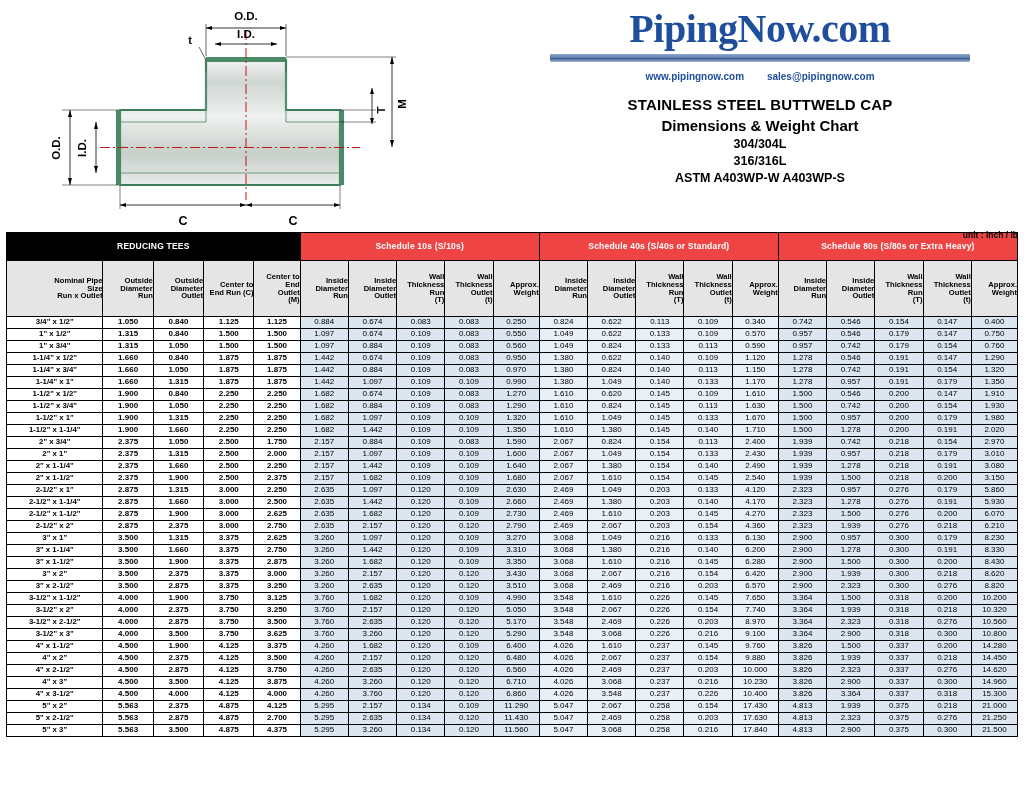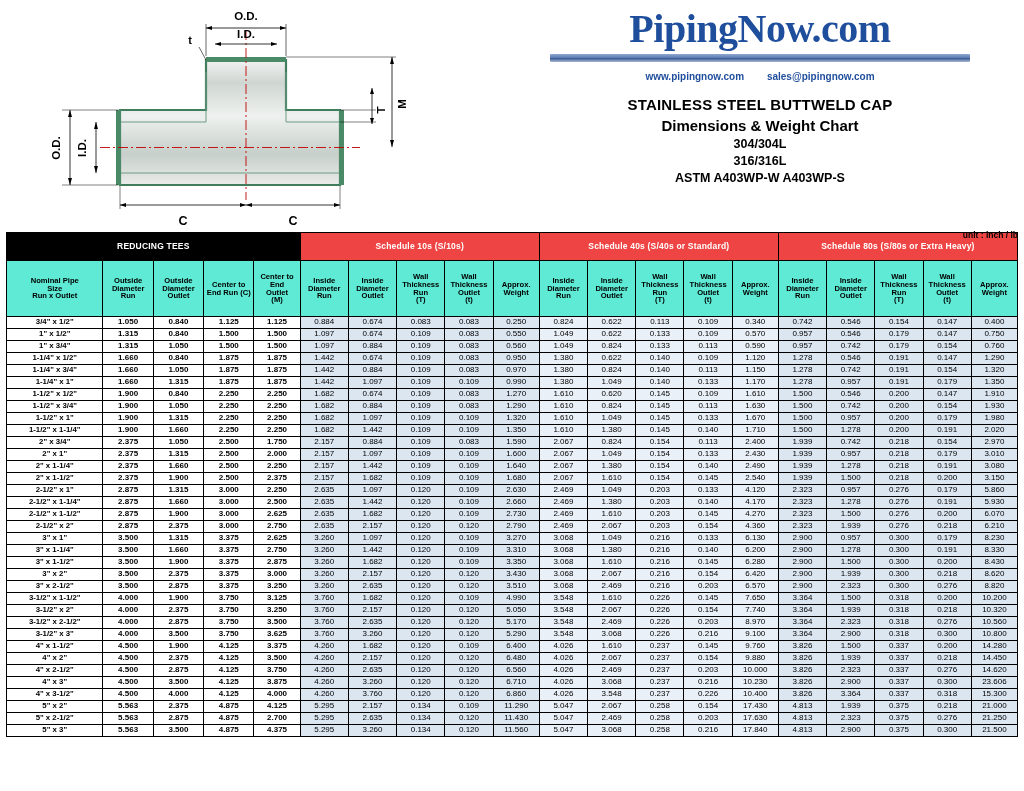--- a/index.html
+++ b/index.html
@@ -88,26 +88,27 @@
     font-size:8.5px;
     font-weight:bold;
     color:#ffffff;
     letter-spacing:0.2px;
   }
   td.grp-red { background:#000000; }
   td.grp-blue { background:#ef4444; }
 
   
   tr.hdr td {
-    background:#5eead4;
+    background:#e5e5e5;
     font-weight:bold;
     font-size:7.6px;
     vertical-align:middle;
     height:56px;
     padding:1px 0;
+    text-align:right;
   }
   tr.hdr td.first { font-size:7.6px; }
 
   
   tr.row td { background:#ffffff; }
   tr.row td.size { font-weight:bold; font-size:7.8px; }
   tr.row td.b { font-weight:bold; }
   tr.row td.sched-a { background:#dce6f1; }
   tr.row td.sched-b { background:#eaf0f7; }
   tr.row td.sched-c { background:#dce6f1; }
@@ -1027,21 +1028,21 @@
           <td class="sched-a">6.710</td>
           <td class="sched-b">4.026</td>
           <td class="sched-b">3.068</td>
           <td class="sched-b">0.237</td>
           <td class="sched-b">0.216</td>
           <td class="sched-b">10.230</td>
           <td class="sched-c">3.826</td>
           <td class="sched-c">2.900</td>
           <td class="sched-c">0.337</td>
           <td class="sched-c">0.300</td>
-          <td class="sched-c">23.606</td>
+          <td class="sched-c">14.960</td>
         </tr>
         <tr class="row">
           <td class="size">4" x 3-1/2"</td>
           <td class="b">4.500</td>
           <td class="b">4.000</td>
           <td class="b">4.125</td>
           <td class="b">4.000</td>
           <td class="sched-a">4.260</td>
           <td class="sched-a">3.760</td>
           <td class="sched-a">0.120</td>

